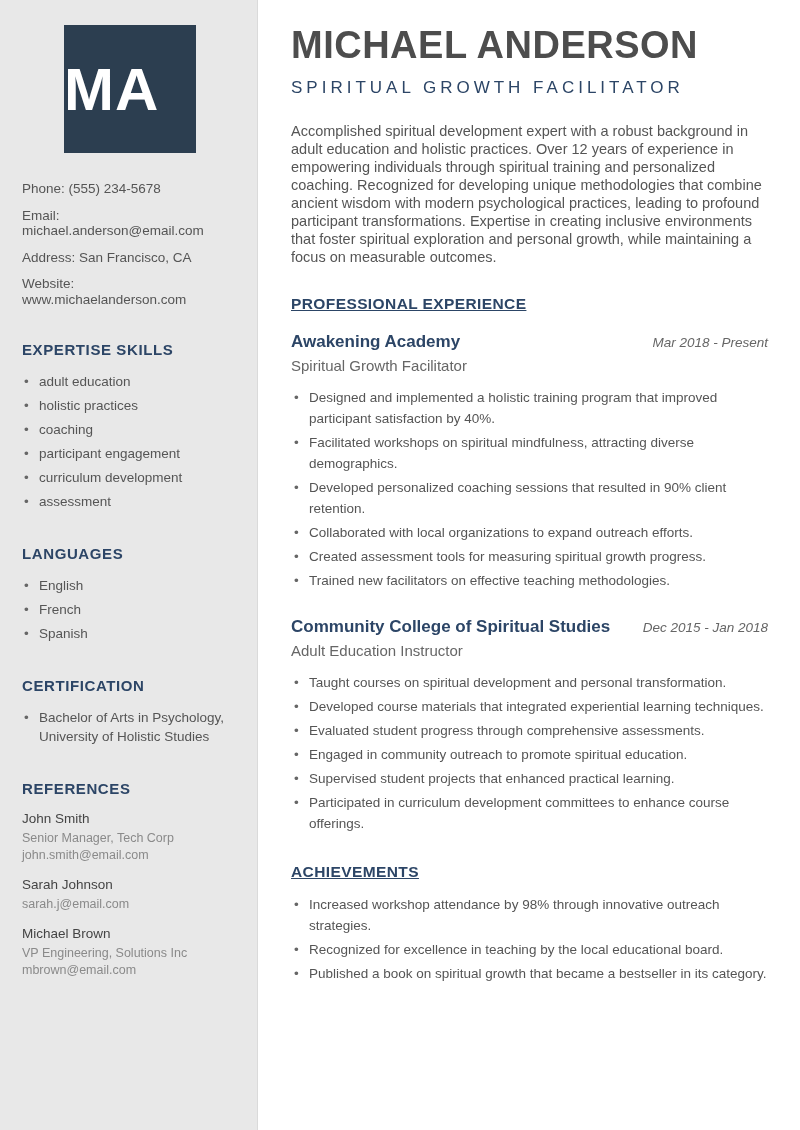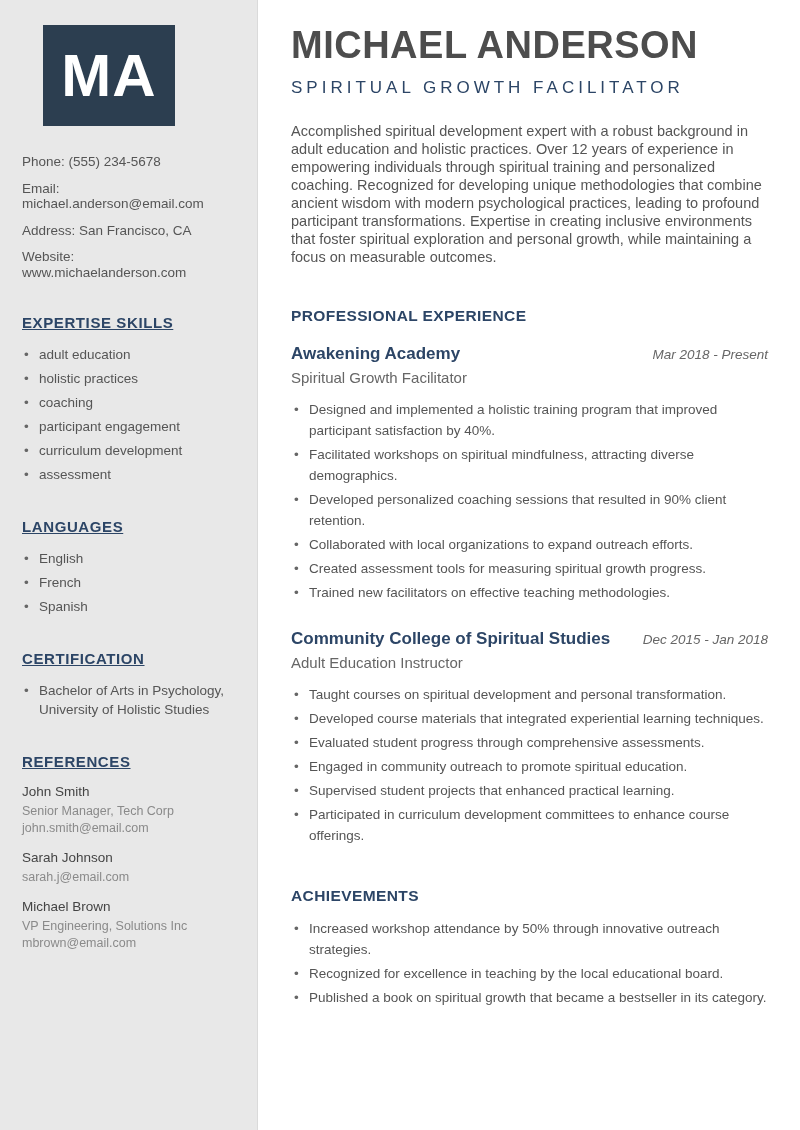--- a/index.html
+++ b/index.html
@@ -18,45 +18,44 @@
   .sidebar {
     width: 258px;
     flex: 0 0 258px;
     height: 100%;
     background: #e8e8e8;
     border-right: 1px solid #dadada;
     padding: 25px 20px 20px 22px;
   }
   .monogram {
     width: 132px;
-    height: 101px;
+    height: 128px;
     background: #2c3e50;
-    margin-left: 21px;
+    margin-left: 42px;
     display: flex;
     align-items: center;
-    justify-content: center;
+    justify-content: flex-start;
   }
   .monogram span {
     color: #ffffff;
     font-size: 60px;
     font-weight: 600;
     letter-spacing: 1px;
   }
   .contact { margin-top: 28px; }
   .contact-line {
     font-size: 13.5px;
     color: #555555;
     margin-bottom: 11px;
     line-height: 1.15;
   }
   .side-heading {
     font-size: 15px;
     font-weight: bold;
     color: #2c4566;
-    text-decoration: underline;
     letter-spacing: 0.6px;
     margin-top: 34px;
     margin-bottom: 14px;
   }
   ul.side-list { list-style: none; }
   ul.side-list li {
     position: relative;
     padding-left: 17px;
     font-size: 13.5px;
     color: #555555;
@@ -100,24 +99,25 @@
     color: #2c4566;
     letter-spacing: 4px;
   }
   .summary {
     margin-top: 24px;
     font-size: 14.5px;
     line-height: 18px;
     color: #555555;
   }
   .main-heading {
-    margin-top: 41px;
+    margin-top: 29px;
     font-size: 15.5px;
     font-weight: bold;
     color: #2c4566;
+    text-decoration: underline;
     letter-spacing: 0.4px;
   }
   .job { margin-top: 19px; }
   .job + .job { margin-top: 26px; }
   .job-header {
     display: flex;
     justify-content: space-between;
     align-items: baseline;
   }
   .company {
@@ -243,19 +243,19 @@
         <li>Developed course materials that integrated experiential learning techniques.</li>
         <li>Evaluated student progress through comprehensive assessments.</li>
         <li>Engaged in community outreach to promote spiritual education.</li>
         <li>Supervised student projects that enhanced practical learning.</li>
         <li>Participated in curriculum development committees to enhance course offerings.</li>
       </ul>
     </article>
 
     <h2 class="main-heading">ACHIEVEMENTS</h2>
     <ul class="main-list achievements-list">
-      <li>Increased workshop attendance by 50% through innovative outreach strategies.</li>
+      <li>Increased workshop attendance by 98% through innovative outreach strategies.</li>
       <li>Recognized for excellence in teaching by the local educational board.</li>
       <li>Published a book on spiritual growth that became a bestseller in its category.</li>
     </ul>
   </main>
 
 </div>
 
 </body></html>

